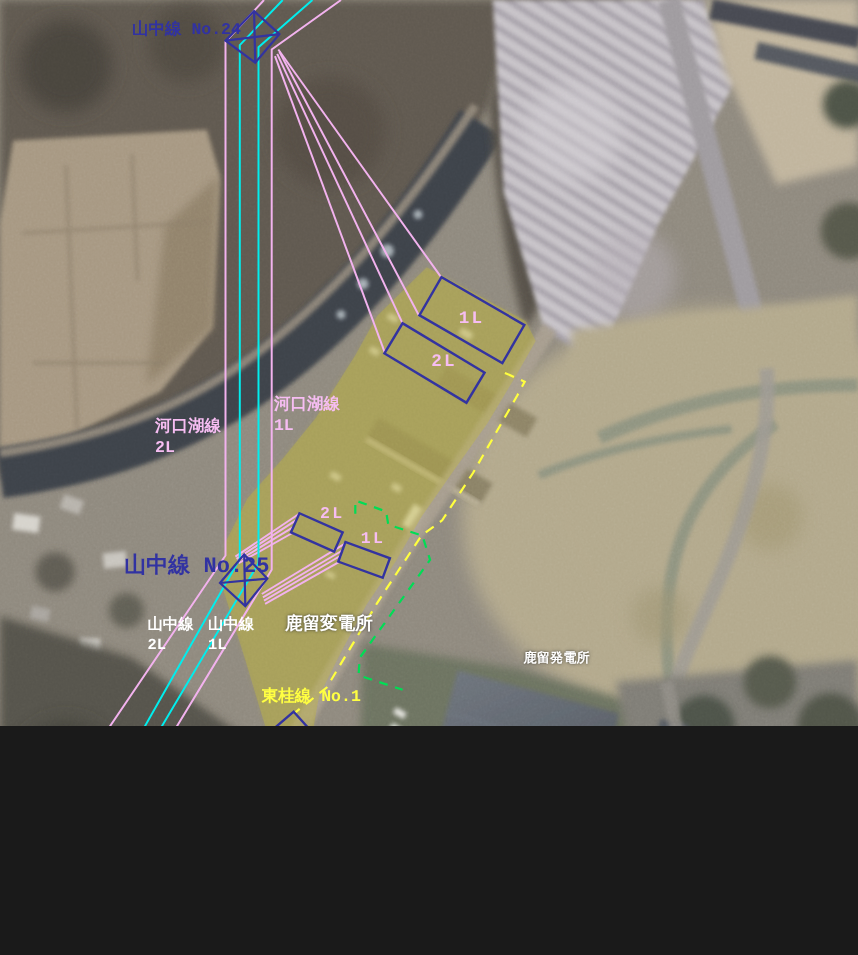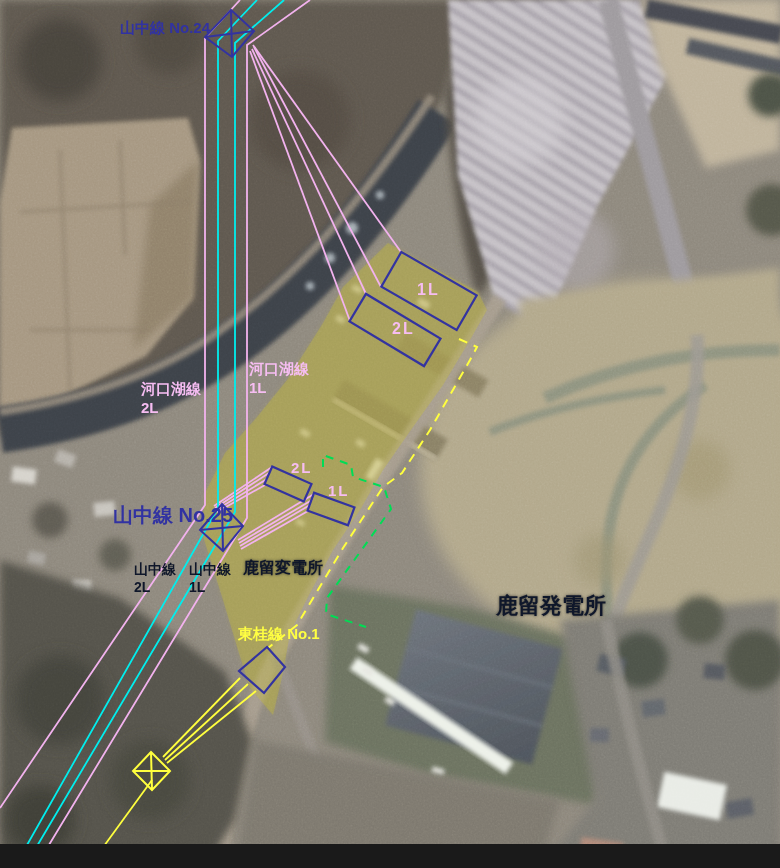--- a/index.html
+++ b/index.html
@@ -1,24 +1,24 @@
 <!DOCTYPE html>
 <html><head>
 <meta charset="utf-8">
 <style>
   html,body{margin:0;padding:0;background:#1a1a1a;}
-  .stage{position:relative;width:780px;height:844px;overflow:hidden;
-         font-family:Liberation Sans, sans-serif;background:#8e887d;}
+  .stage{position:relative;width:780px;height:660px;overflow:hidden;
+         font-family:Liberation Mono, monospace;background:#8e887d;}
   .layer{position:absolute;left:0;top:0;width:780px;height:868px;}
   .lbl{position:absolute;font-weight:bold;white-space:nowrap;line-height:1.25;}
   .navy{color:#3132a2;}
   .pink{color:#f6bdf2;}
-  .cyan{color:#0f172a;}
+  .cyan{color:#ffffff;}
   .yellow{color:#ffff42;text-align:right;}
-  .white{color:#0f172a;text-shadow:0 0 3px rgba(40,40,40,.85);}
+  .white{color:#ffffff;text-shadow:0 0 3px rgba(40,40,40,.85);margin-left:16px;}
   .center{text-align:left;}
   .bay{letter-spacing:2px;}
 </style>
 </head>
 <body>
 
 <div class="stage">
 
   <svg class="layer" viewBox="0 0 780 868" aria-hidden="true">
     <defs>
@@ -236,18 +236,18 @@
     <span>山中線</span><br>
     <span>1L</span>
   </div>
 
   <div class="lbl pink bay" style="left:417px;top:280px;font-size:16px">1L</div>
   <div class="lbl pink bay" style="left:392px;top:319px;font-size:16px">2L</div>
   <div class="lbl pink bay" style="left:291px;top:459px;font-size:15px">2L</div>
   <div class="lbl pink bay" style="left:328px;top:482px;font-size:15px">1L</div>
 
   <div class="lbl white" style="left:243px;top:558px;font-size:16px">鹿留変電所</div>
-  <div class="lbl white" style="left:496px;top:592px;font-size:22px">鹿留発電所</div>
+  <div class="lbl white" style="left:460px;top:592px;font-size:12px">鹿留発電所</div>
 
   <div class="lbl yellow" style="left:238px;top:625px;font-size:15px">東桂線 No.1</div>
 
 
 </div>
 
 </body></html>

